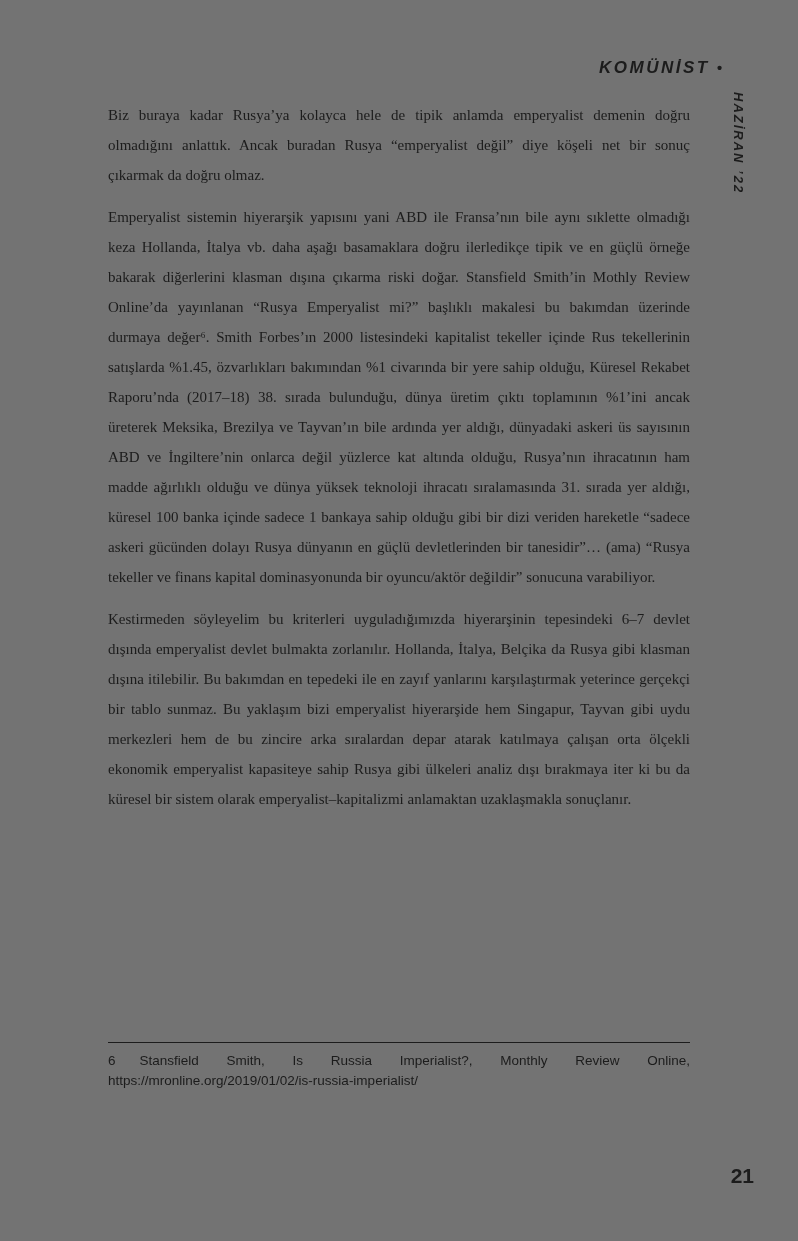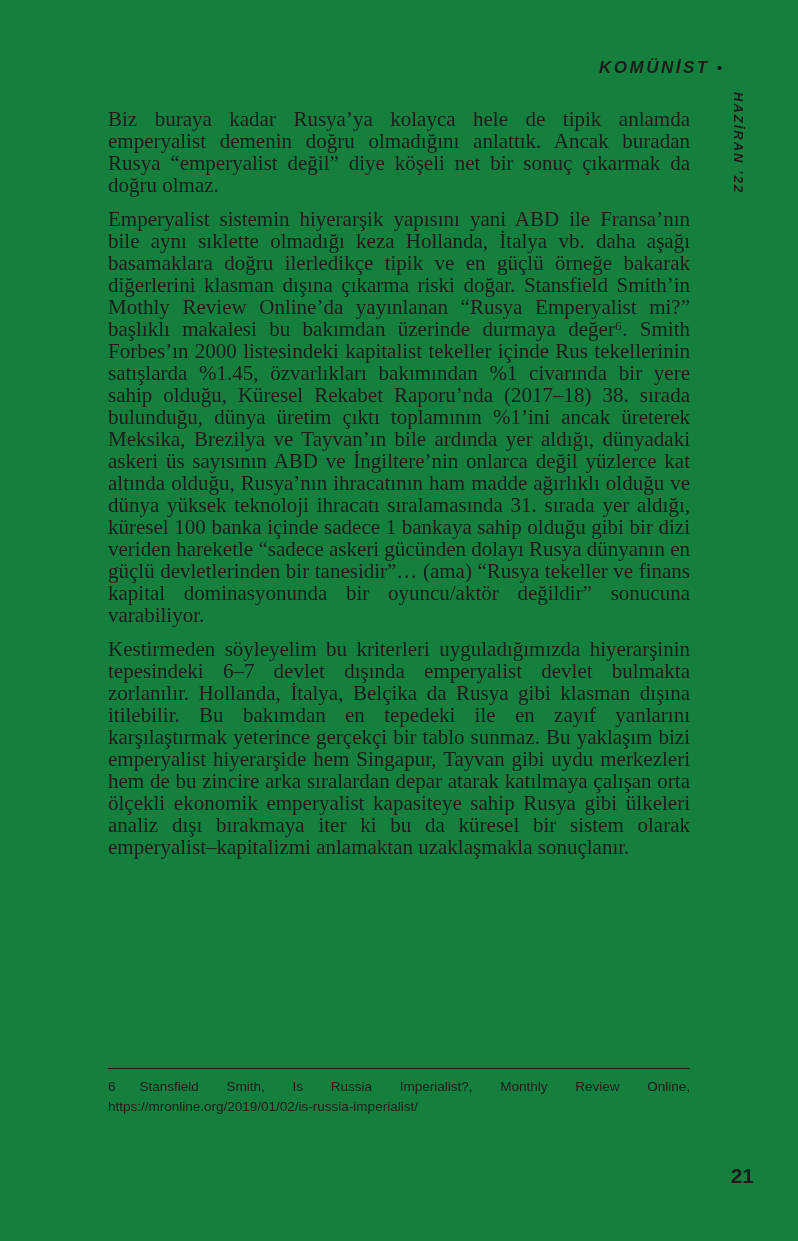--- a/index.html
+++ b/index.html
@@ -4,21 +4,21 @@
 <style>
   html, body {
     margin: 0;
     padding: 0;
     background: #ffffff;
   }
   .page {
     position: relative;
     width: 798px;
     height: 1241px;
-    background: #15803d;
+    background: #737373;
     overflow: hidden;
     color: #1c1c1c;
   }
 
   
   .masthead {
     position: absolute;
     top: 58px;
     right: 76px;
     font-family: "Liberation Sans", "DejaVu Sans", sans-serif;
@@ -49,32 +49,32 @@
   }
 
   
   .body-text {
     position: absolute;
     left: 108px;
     top: 100px;
     width: 582px;
   }
   .body-text p {
-    margin: 8px 0 12px 0;
+    margin: 0 0 12px 0;
     font-family: "Liberation Serif", "DejaVu Serif", serif;
-    font-size: 21px;
-    line-height: 22px;
+    font-size: 15px;
+    line-height: 30px;
     text-align: justify;
   }
 
   
   .footnote {
     position: absolute;
     left: 108px;
-    top: 1068px;
+    top: 1042px;
     width: 582px;
     border-top: 1.5px solid #1c1c1c;
     padding-top: 8px;
     font-family: "Liberation Sans", "DejaVu Sans", sans-serif;
     font-size: 13.5px;
     line-height: 20px;
     text-align: justify;
   }
   .fn-num {
     margin-right: 24px;

